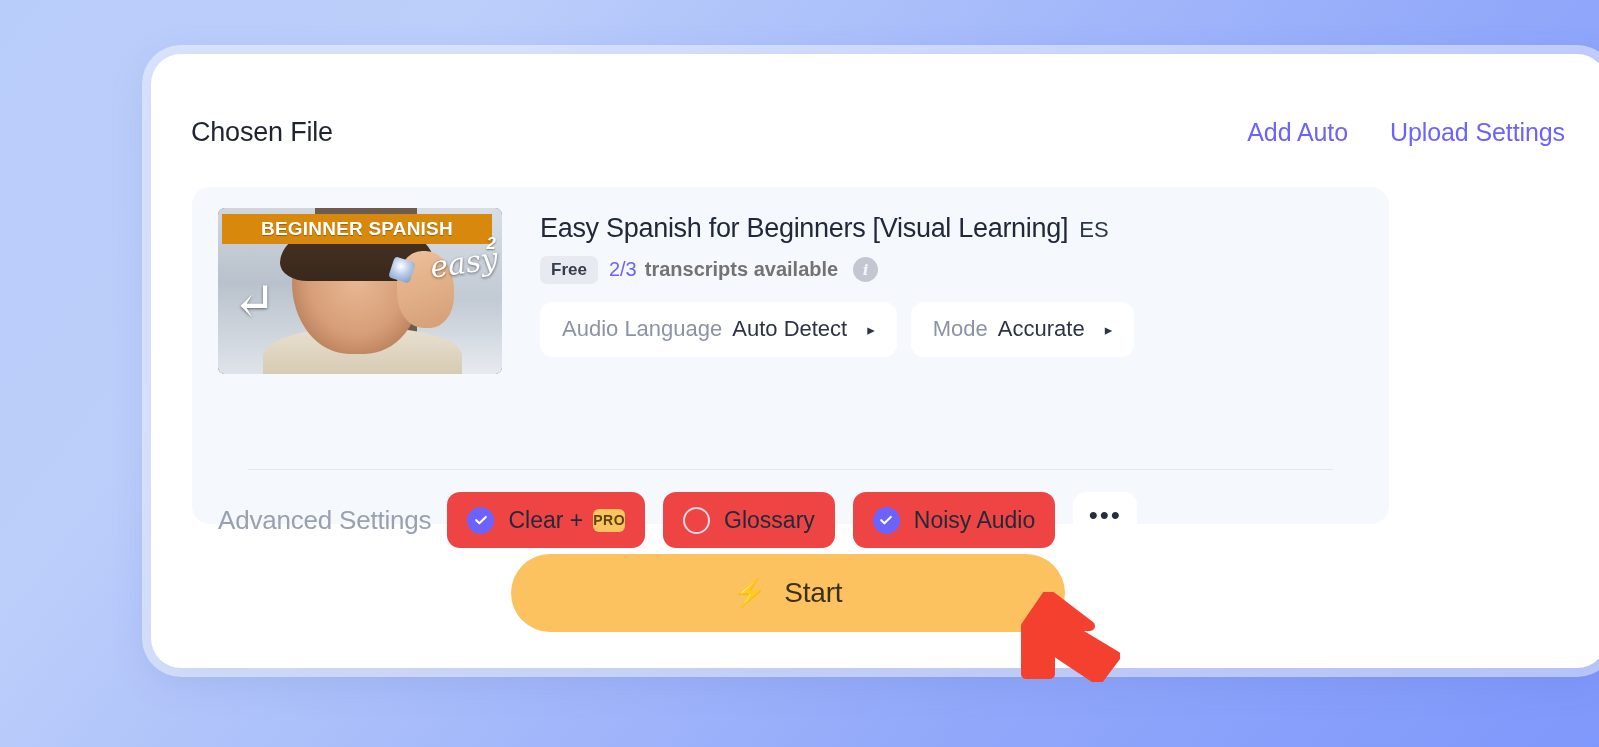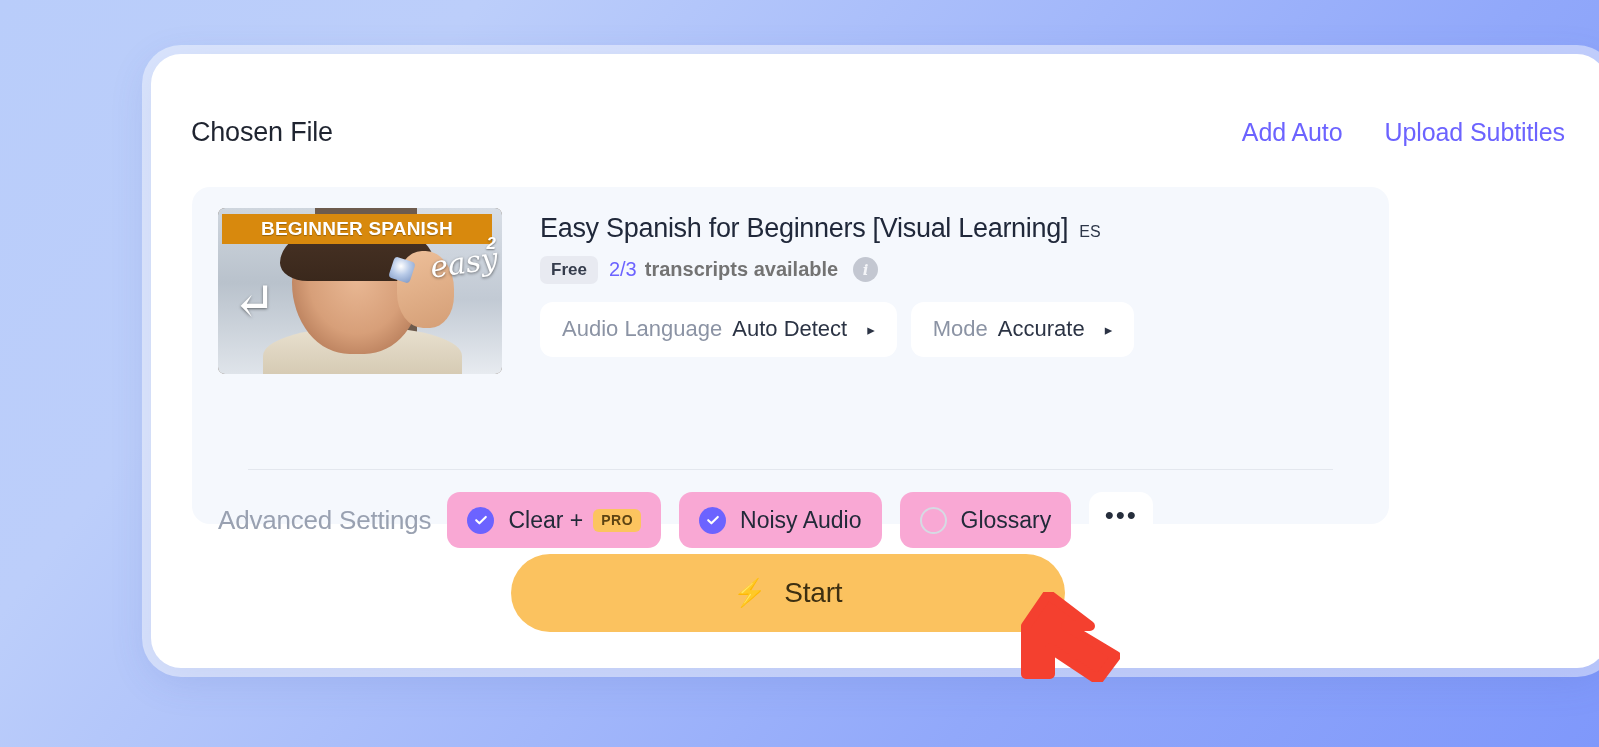--- a/index.html
+++ b/index.html
@@ -196,21 +196,21 @@
     gap: 11px;
   }
   #file-title {
     font-size: 27px;
     color: #20283a;
     letter-spacing: -0.3px;
     line-height: 1.1;
     white-space: nowrap;
   }
   #file-lang-code {
-    font-size: 16px;
+    font-size: 22px;
     color: #2c3648;
     letter-spacing: 0.2px;
   }
 
   #status-row {
     display: flex;
     align-items: center;
     gap: 11px;
     margin-top: 12px;
   }
@@ -299,21 +299,21 @@
     align-items: center;
   }
   #advanced-label {
     font-size: 26px;
     color: #99a1b1;
     letter-spacing: -0.2px;
     margin-right: 16px;
     white-space: nowrap;
   }
   .option-chip {
-    background: #f9a8d4;
+    background: #ef4444;
     border-radius: 13px;
     height: 56px;
     display: flex;
     align-items: center;
     padding: 0 20px;
     margin-right: 18px;
     cursor: pointer;
     gap: 14px;
   }
   .chk {
@@ -332,21 +332,21 @@
     color: #222a39;
     white-space: nowrap;
   }
   #pro-badge {
     background: #fcc45f;
     color: #5d4413;
     font-size: 14px;
     font-weight: bold;
     letter-spacing: 0.5px;
     border-radius: 6px;
-    padding: 4px 8px 5px;
+    padding: 4px 0 5px;
     line-height: 1;
     margin-left: -4px;
   }
   #more-chip {
     background: #ffffff;
     border-radius: 13px;
     height: 56px;
     width: 64px;
     display: flex;
     align-items: center;
@@ -390,21 +390,21 @@
 </style>
 </head>
 <body>
 
 <div id="app-card">
 
   <div id="card-header">
     <div id="page-title">Chosen File</div>
     <div id="header-actions">
       <span class="header-link">Add Auto</span>
-      <span class="header-link">Upload Subtitles</span>
+      <span class="header-link">Upload Settings</span>
     </div>
   </div>
 
   <div id="file-panel">
 
     <div id="file-row">
 
       <div id="thumbnail">
         <div id="thumb-bg-left"></div>
         <div id="thumb-bg-right"></div>
@@ -463,33 +463,33 @@
         <span class="chk on">
           <svg width="16" height="16" viewBox="0 0 16 16">
               <path d="M3.2 8.2 L6.4 11.3 L12.8 4.9" stroke="#ffffff" stroke-width="2.1" fill="none" stroke-linecap="round" stroke-linejoin="round"></path>
             </svg>
         </span>
         <span class="chip-label">Clear +</span>
         <span id="pro-badge">PRO</span>
       </div>
 
       <div class="option-chip">
+        <span class="chk off"></span>
+        <span class="chip-label">Glossary</span>
+      </div>
+
+      <div class="option-chip">
         <span class="chk on">
           <svg width="16" height="16" viewBox="0 0 16 16">
               <path d="M3.2 8.2 L6.4 11.3 L12.8 4.9" stroke="#ffffff" stroke-width="2.1" fill="none" stroke-linecap="round" stroke-linejoin="round"></path>
             </svg>
         </span>
         <span class="chip-label">Noisy Audio</span>
       </div>
 
-      <div class="option-chip">
-        <span class="chk off"></span>
-        <span class="chip-label">Glossary</span>
-      </div>
-
       <div id="more-chip">•••</div>
 
     </div>
   </div>
 
   <button id="start-button">
     <span id="start-bolt">⚡</span>
     <span id="start-label">Start</span>
   </button>
 

